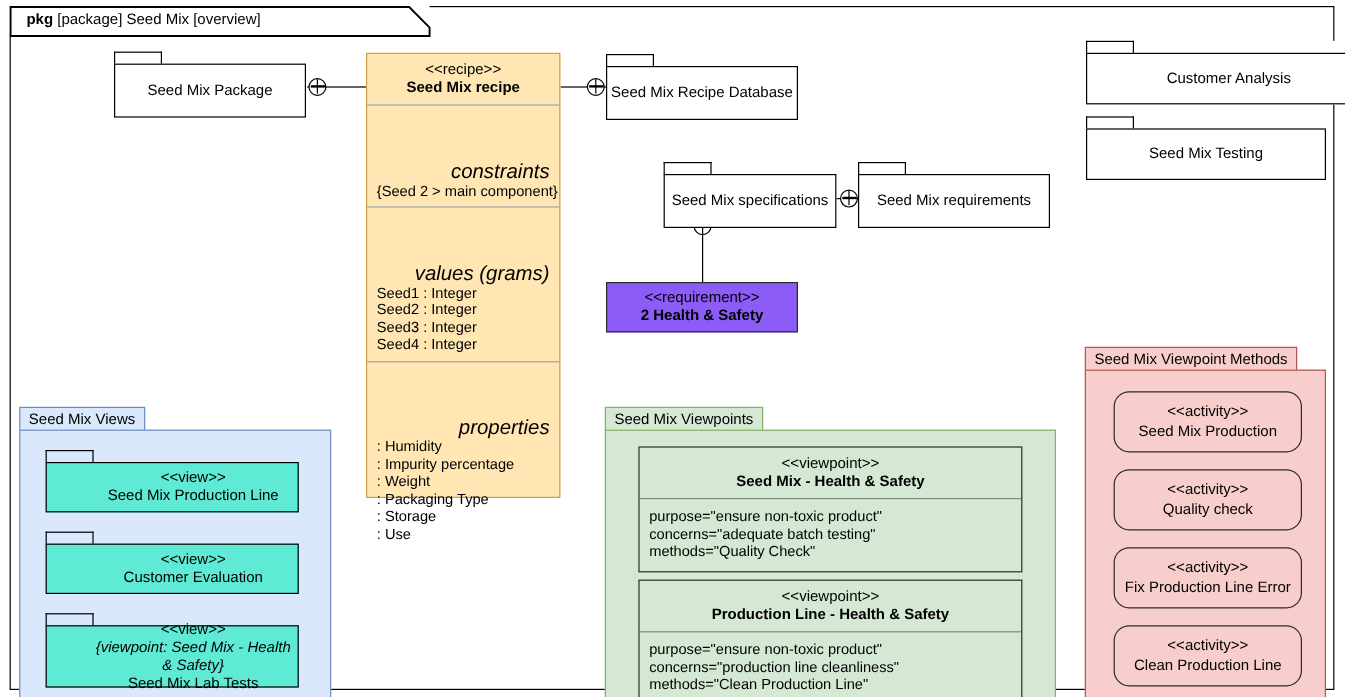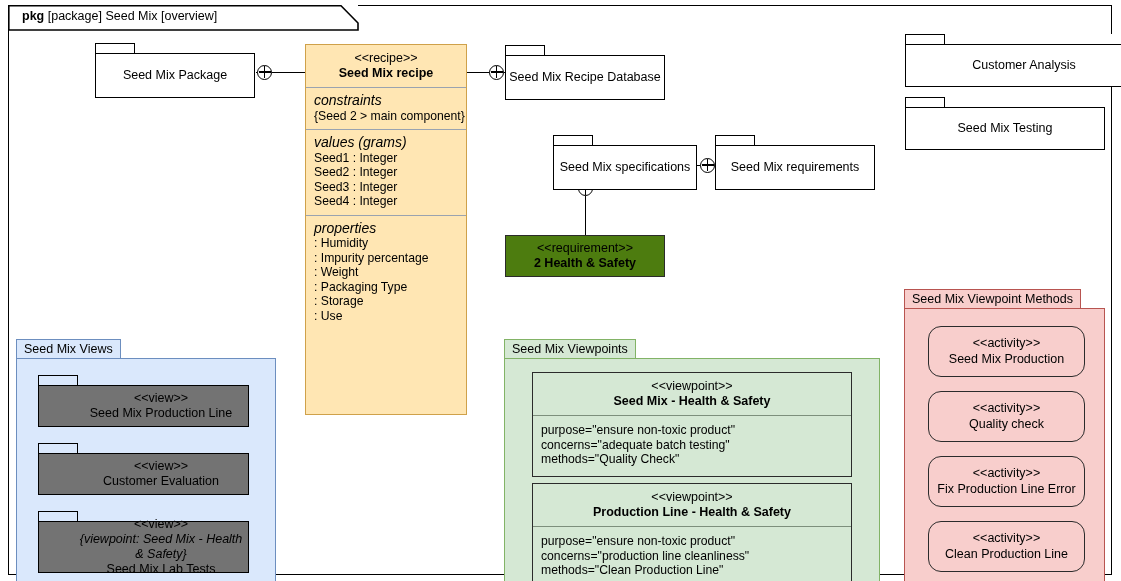--- a/index.html
+++ b/index.html
@@ -82,21 +82,21 @@
     justify-content: center;
     text-align: center;
     font-size: 12.5px;
     line-height: 15px;
     color: #000;
   }
   .pkg.white { background: #ffffff; }
   .pkg.white .pkg-tab { background: #ffffff; }
   .pkg.white .pkg-body { background: #ffffff; }
   .pkg.blue .pkg-tab { background: #dae8fc; }
-  .pkg.blue .pkg-body { background: #737373; padding-left: 35px; }
+  .pkg.blue .pkg-body { background: #5eead4; padding-left: 35px; }
 
   .stereo { font-size: 12.5px; }
   .italic-line { font-style: italic; font-size: 12.5px; }
 
   
   .classifier {
     position: absolute;
     box-sizing: border-box;
     border: 1.4px solid #2b2b2b;
   }
@@ -110,31 +110,32 @@
   .classifier .c-head .name { font-weight: bold; }
   .classifier .c-sec {
     border-top: 1.3px solid #9aa3b0;
     padding: 5px 8px 6px 8px;
     font-size: 12.2px;
     line-height: 14.5px;
     color: #000;
   }
   .classifier .c-sec .cap {
     display: block;
-    text-align: left;
+    text-align: right;
     font-style: italic;
-    font-size: 14px;
+    font-size: 17px;
     margin-bottom: 1px;
+    margin-top: 43px;
   }
   .classifier .c-sec .row { display: block; text-align: left; white-space: pre; }
   .classifier .c-sec .row.center { text-align: center; }
 
   .recipe { background: #ffe6b3; border-color: #b8860b33; }
   .recipe { border: 1.4px solid #cfa14a; }
-  .reqbox { background: #4d7c0f; }
+  .reqbox { background: #8b5cf6; }
   .vpbox  { background: #d5e8d4; border: 1.6px solid #2b2b2b; }
   .vpbox .c-sec { border-top: 1.3px solid #7d8f7c; }
 
   
   .group {
     position: absolute;
     box-sizing: border-box;
     margin-top: 25px;
   }
   .group .g-tab {

